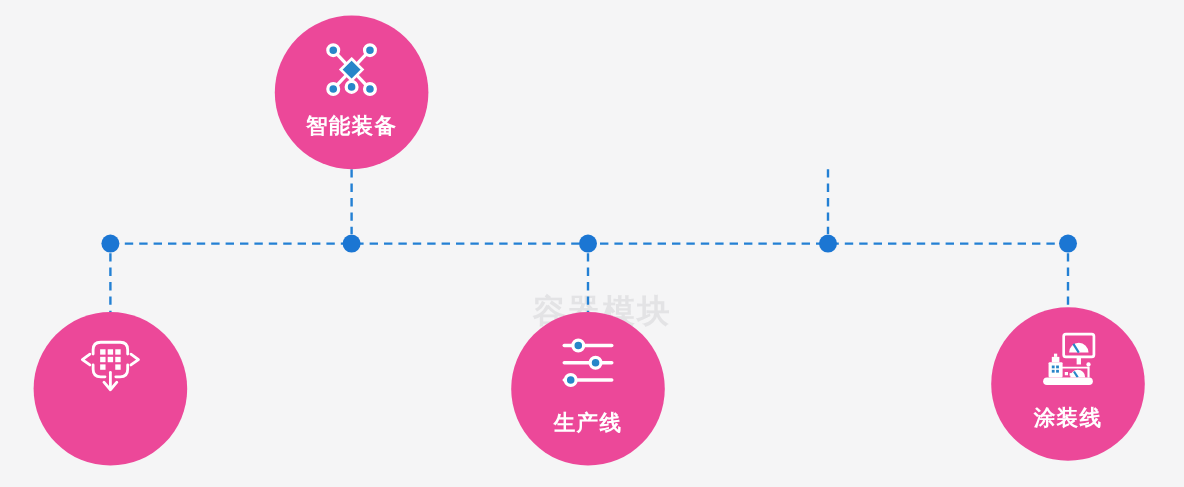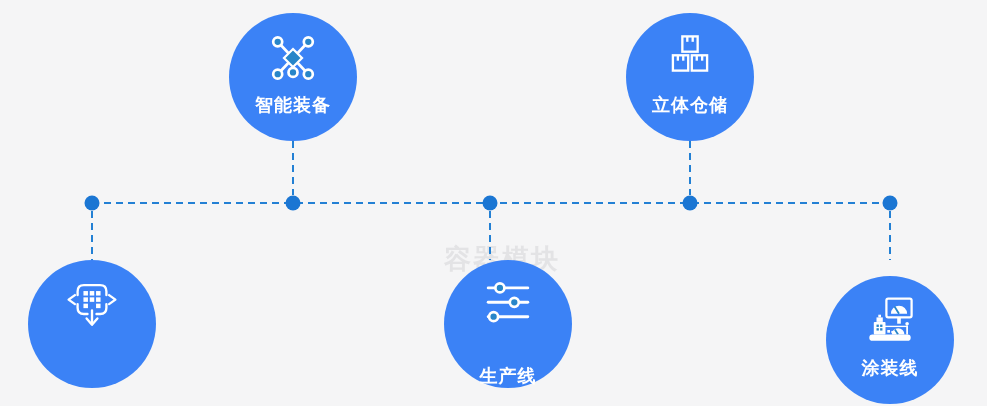--- a/index.html
+++ b/index.html
@@ -35,41 +35,41 @@
     stroke-width:2;
     stroke-dasharray:7 5;
     fill:none;
   }
   .dot { fill:#1b76d3; }
   .node {
     position:absolute;
     width:128px;
     height:128px;
     border-radius:50%;
-    background:#3b82f6;
+    background:#ec4899;
     display:flex;
     flex-direction:column;
     align-items:center;
     padding-top:18px;
     box-sizing:border-box;
   }
   .node .icon { width:54px; height:54px; flex:0 0 auto; }
   .node .label {
     margin-top:8px;
     color:#ffffff;
     font-size:18px;
     font-weight:bold;
     letter-spacing:1px;
     white-space:nowrap;
   }
   .n-top-left      { left:229px; top:13px;  }
   .n-top-right     { left:626px; top:13px;  }
   .n-bottom-left   { left:28px;  top:260px; }
-  .n-bottom-center { left:444px; top:260px;justify-content:space-between; }
-  .n-bottom-right  { left:826px; top:276px;font-family:Liberation Serif, serif; }
+  .n-bottom-center { left:426px; top:260px; }
+  .n-bottom-right  { left:826px; top:256px;font-family:Liberation Serif, serif; }
   svg .wstroke { stroke:#ffffff; fill:none; }
   svg .wfill   { fill:#ffffff; }
   svg .bfill   { fill:#2886c9; }
 </style>
 </head>
 <body>
 
 <div class="canvas">
 
   <div class="watermark">容器模块</div>
@@ -100,36 +100,20 @@
         <circle cx="13" cy="12" r="5"></circle>
         <circle cx="47" cy="12" r="5"></circle>
         <circle cx="13" cy="48" r="5"></circle>
         <circle cx="47" cy="48" r="5"></circle>
         <circle cx="30" cy="46" r="5"></circle>
       </g>
     </svg>
     <span class="label">智能装备</span>
   </div>
 
-  <div class="node n-top-right">
-    <svg class="icon" viewBox="0 0 60 60">
-      <g class="wstroke" stroke-width="2.6">
-        <rect x="21.5" y="6" width="17" height="17"></rect>
-        <line x1="27" y1="6" x2="27" y2="12"></line>
-        <line x1="33" y1="6" x2="33" y2="12"></line>
-        <rect x="11" y="27" width="17" height="17"></rect>
-        <line x1="16.5" y1="27" x2="16.5" y2="33"></line>
-        <line x1="22.5" y1="27" x2="22.5" y2="33"></line>
-        <rect x="32" y="27" width="17" height="17"></rect>
-        <line x1="37.5" y1="27" x2="37.5" y2="33"></line>
-        <line x1="43.5" y1="27" x2="43.5" y2="33"></line>
-      </g>
-    </svg>
-    <span class="label">立体仓储</span>
-  </div>
 
   <div class="node n-bottom-left">
     <svg class="icon" viewBox="0 0 60 60">
       <g class="wstroke" stroke-width="2.6" stroke-linecap="round" stroke-linejoin="round">
         <path d="M14,19 L14,15 Q14,8 21,8 L39,8 Q46,8 46,15 L46,19"></path>
         <path d="M14,29 L14,33 Q14,40 21,40 L25,40"></path>
         <path d="M46,29 L46,33 Q46,40 39,40 L35,40"></path>
         <path d="M11,19 L4,24 L11,29"></path>
         <path d="M49,19 L56,24 L49,29"></path>
         <line x1="30" y1="36" x2="30" y2="49"></line>

